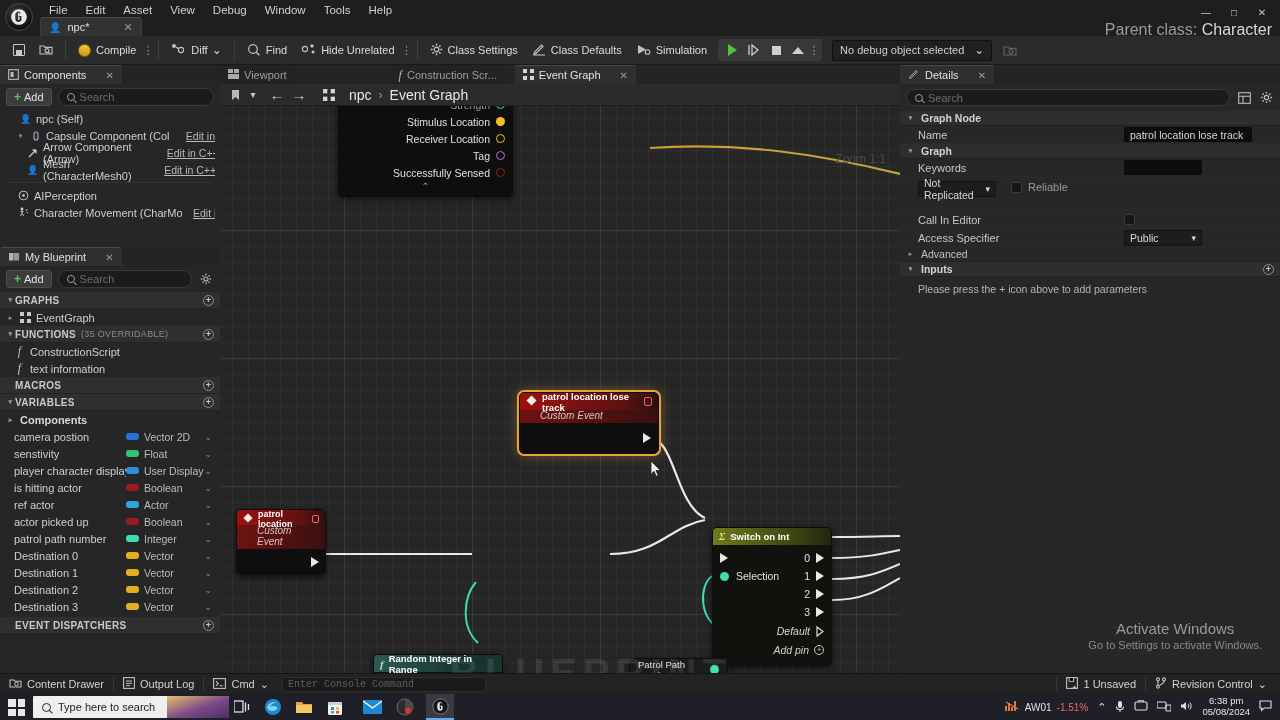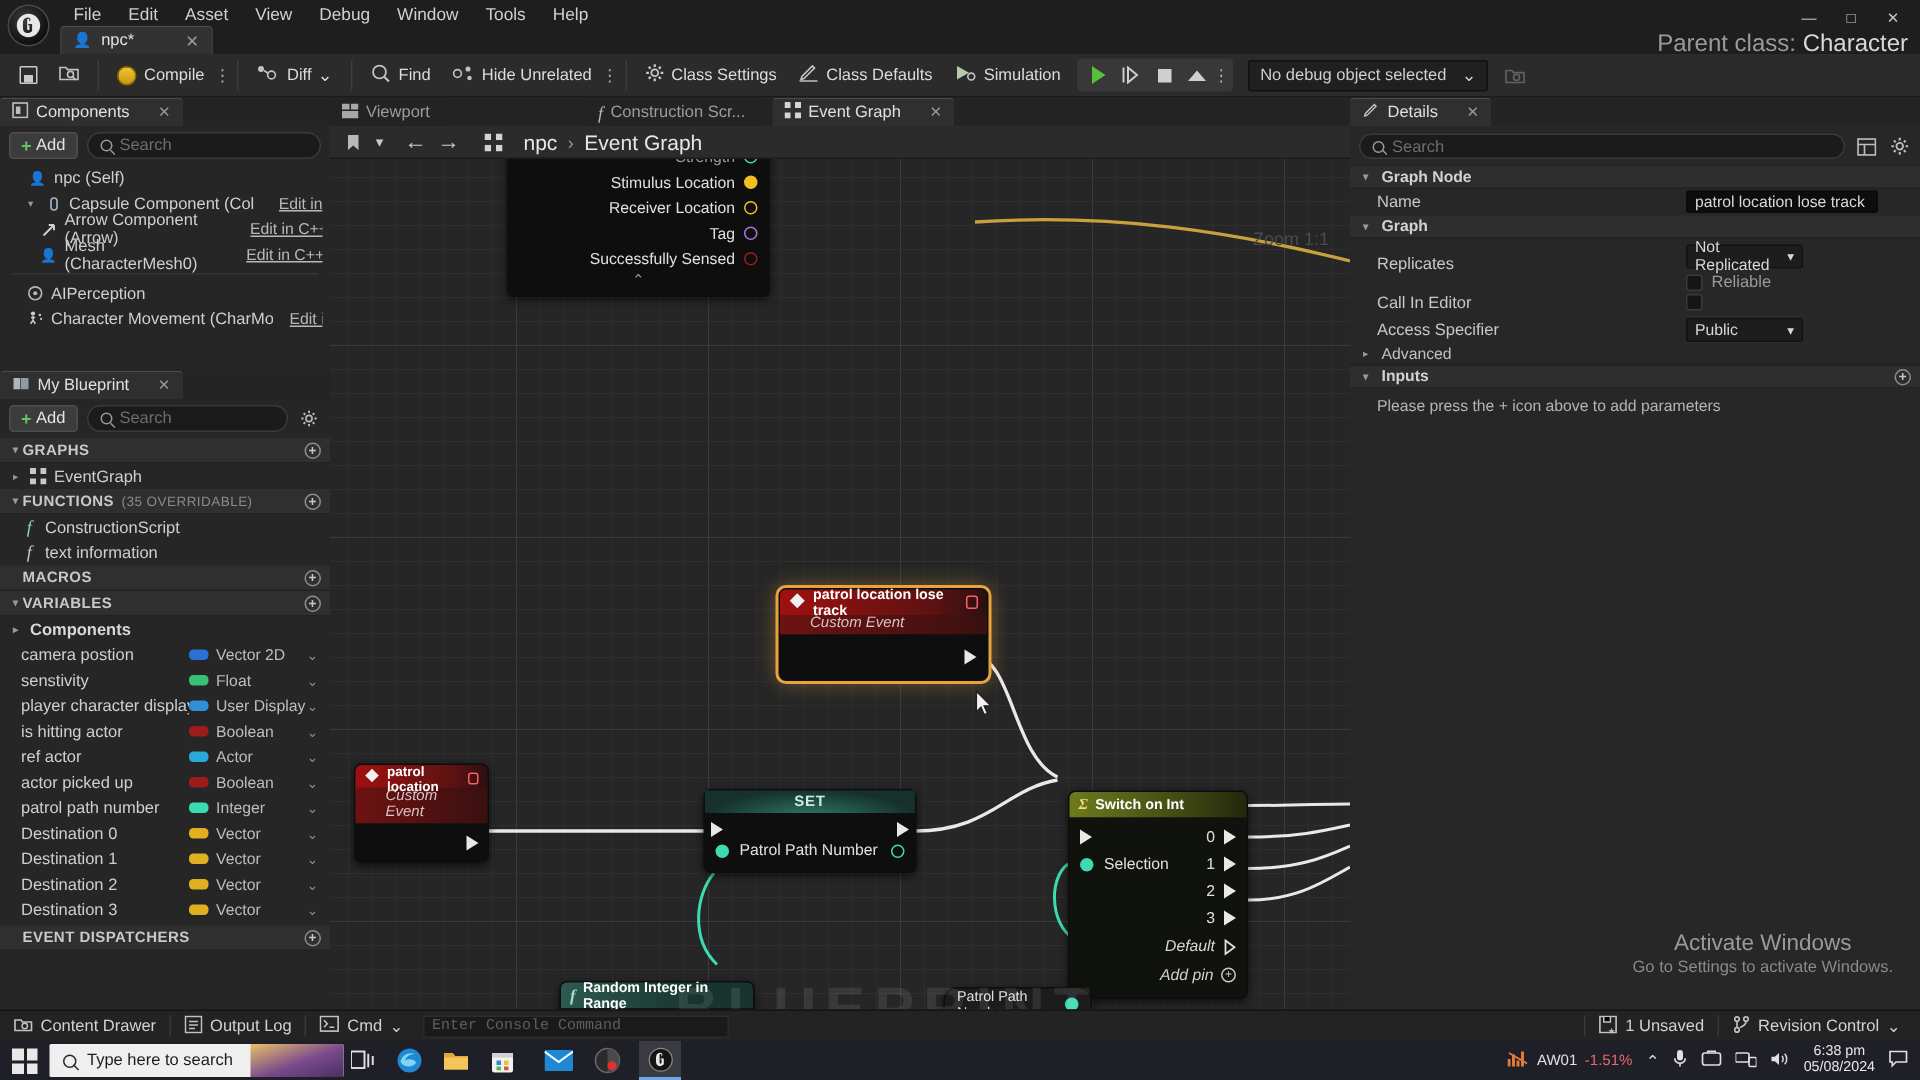--- a/index.html
+++ b/index.html
@@ -740,36 +740,20 @@
           </span>
           <span style="font-size:9px;">patrol location</span>
           <span style="margin-left:auto;width:8px;height:8px;border:1.3px solid #ff6060;border-radius:2px;"></span>
         </div>
         <div class="node-sub" style="background:linear-gradient(90deg,#6e1212,#3a1010);">Custom Event</div>
         <div class="node-body" style="height:25px;position:relative;">
           <span class="exec-pin" style="position:absolute;right:6px;top:8px;"></span>
         </div>
       </div>
 
-      <div class="node" style="left:249px; top:420px; width:142px;">
-        <div class="set-hdr">
-          <span>SET</span>
-        </div>
-        <div class="node-body" style="padding:5px 0 6px 0;position:relative;">
-          <div style="position:relative;height:12px;">
-            <span class="exec-pin" style="position:absolute;left:4px;top:1px;"></span>
-            <span class="exec-pin" style="position:absolute;right:4px;top:1px;"></span>
-          </div>
-          <div class="pin-row" style="height:16px;">
-            <span class="data-pin" style="background:#3ddbb0;"></span>
-            <span style="margin-left:7px;">Patrol Path Number</span>
-            <span class="data-pin hollow" style="color:#3ddbb0;margin-left:auto;"></span>
-          </div>
-        </div>
-      </div>
 
       <div class="node" style="left:492px; top:421px; width:120px;">
         <div class="node-hdr sw-hdr">
           <span style="font-style:italic;color:#f0e07a;font-size:10px;font-family:'Liberation Serif',serif;">Σ</span>
           <span style="font-size:9.5px;">Switch on Int</span>
         </div>
         <div class="node-body" style="padding:4px 0 6px 0;background:rgba(16,18,14,.95);">
           <div class="pin-row" style="height:18px;">
             <span class="exec-pin"></span>
             <span style="margin-left:auto;">0</span>
@@ -874,23 +858,28 @@
         <span class="lbl">Name</span>
         <span class="det-val">
           <span class="txtfield">patrol location lose track</span>
         </span>
       </div>
 
       <div class="det-cat">
         <span class="tw">▾</span>
         <span>Graph</span>
       </div>
+      <div class="det-row">
+        <span class="lbl">Keywords</span>
+        <span class="det-val">
+          <span class="txtfield" style="width:78px;"></span>
+        </span>
+      </div>
       <div class="det-row" style="height:34px;align-items:flex-start;padding-top:4px;">
-        <span class="lbl" style="line-height:26px;">Replicates</span>
-        <span class="det-val" style="flex-direction:column;align-items:flex-start;gap:3px;">
+        <span class="det-val" style="align-items:flex-start;gap:15px;">
           <span class="selfield">
             <span>Not Replicated</span>
             <span style="font-size:9px;">▾</span>
           </span>
           <span style="display:flex;align-items:center;gap:6px;">
             <span class="chk"></span>
             <span style="color:#9a9a9a;">Reliable</span>
           </span>
         </span>
       </div>

